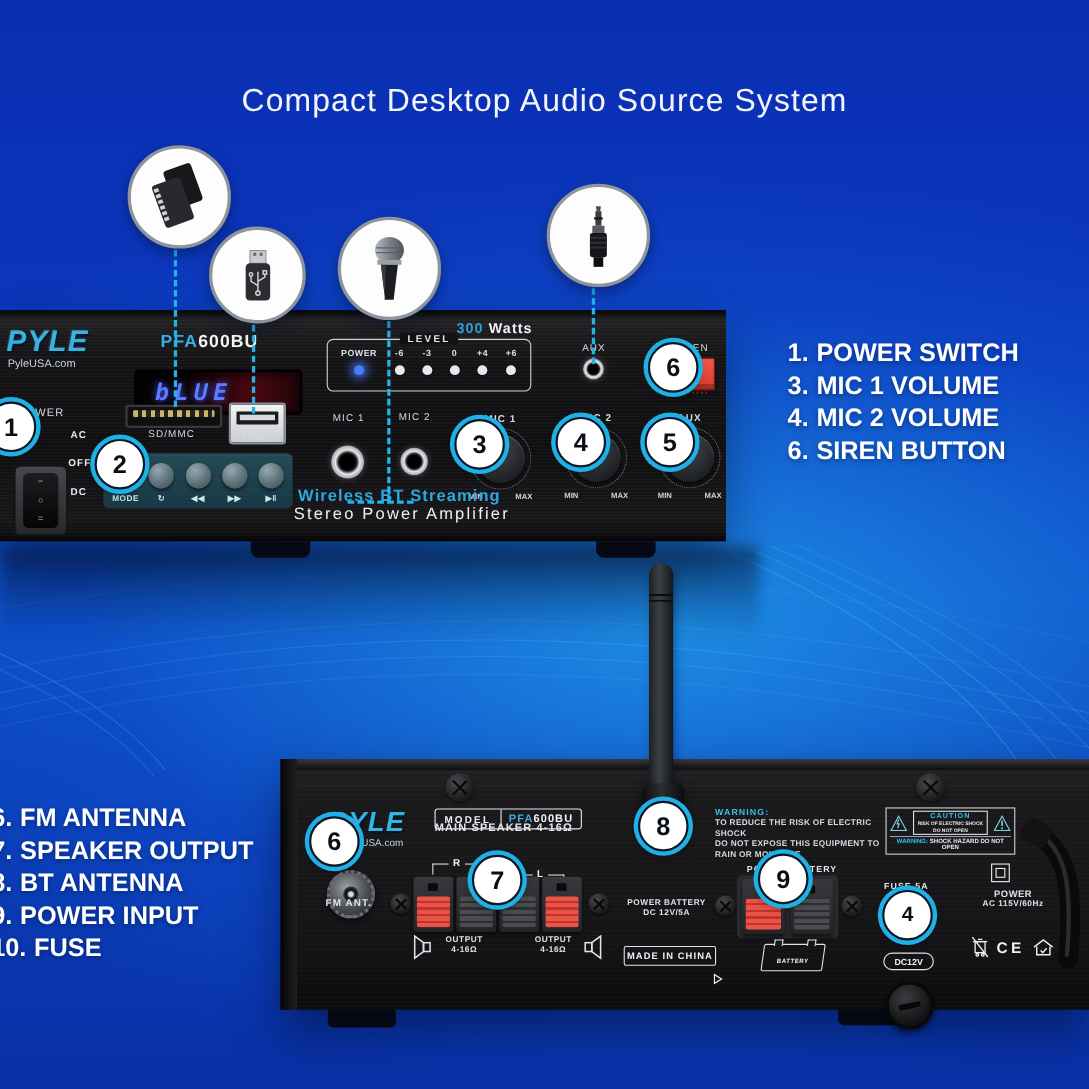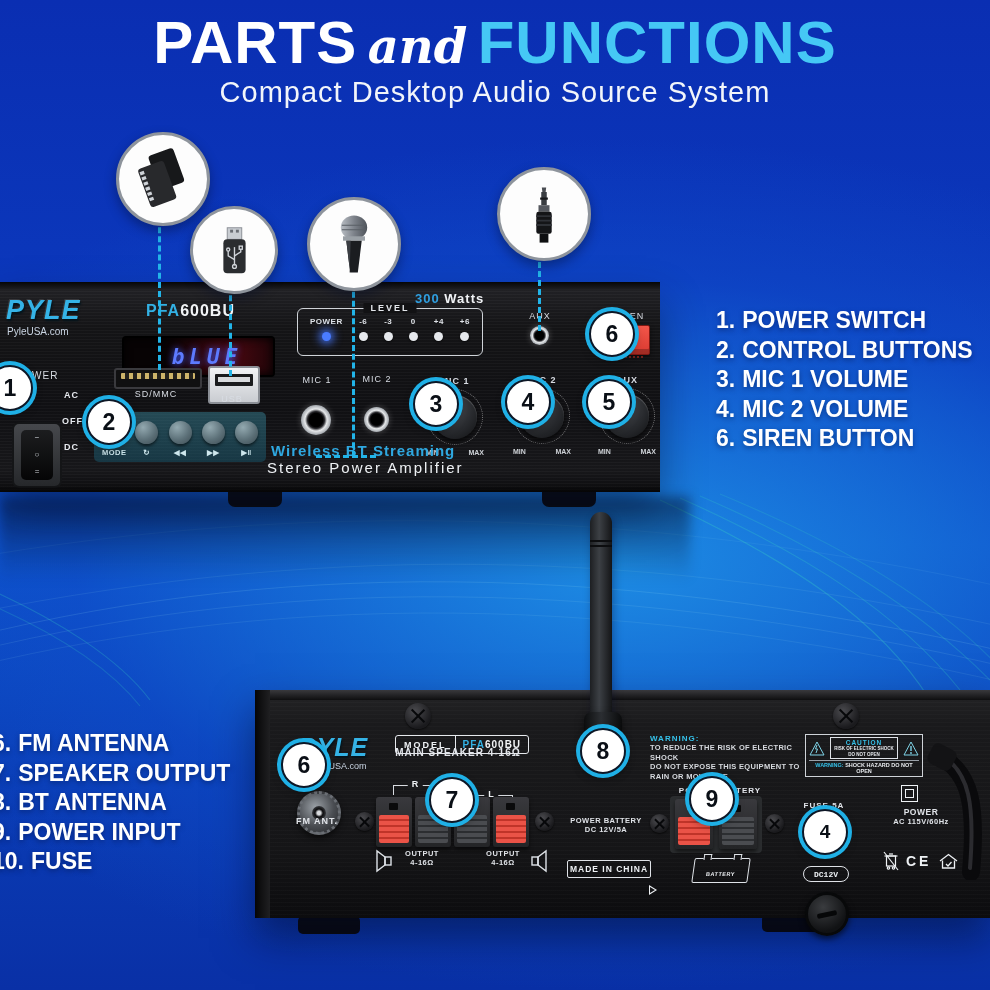--- a/index.html
+++ b/index.html
@@ -43,21 +43,21 @@
   .fp-bottom{position:absolute;left:0;bottom:0;width:100%;height:6px;background:linear-gradient(180deg,rgba(0,0,0,0),#050506);}
   .foot{position:absolute;height:15px;background:#0a0a0b;border-radius:0 0 7px 7px;z-index:1;}
   .brand{font-size:27px;font-weight:800;font-style:italic;color:#35b3e6;letter-spacing:1px;
     text-shadow:1px 2px 2px #03141c, -1px -1px 0 rgba(255,255,255,.12);}
   .brand-site{font-size:10px;color:#c9d4e2;}
   .model{font-size:16px;font-weight:800;letter-spacing:1px;}
   .model .pfx{color:#33b1e4;}
   .model .sfx{color:#f2f4f6;}
   .display{background:radial-gradient(circle at 72% 50%, rgba(130,12,26,.55), rgba(0,0,0,0) 62%),#070304;
     border:2px solid #000;border-radius:4px;box-shadow:inset 0 0 8px #000;
-    display:flex;align-items:center;justify-content:center;padding-left:17px;}
+    display:flex;align-items:center;justify-content:flex-start;padding-left:17px;}
   .display span{font-family:"DejaVu Sans Mono",monospace;font-style:italic;font-weight:700;font-size:21px;
     letter-spacing:5px;color:#5d7bff;text-shadow:0 0 7px #3e5cff;}
   .panel-label{color:#d8dce3;font-size:9px;letter-spacing:1px;text-align:center;}
   .sd-slot{background:#101011;border:2px solid #3a3a3e;border-radius:3px;overflow:hidden;}
   .sd-slot .pins{margin:3px 5px 0 5px;height:6px;background:repeating-linear-gradient(90deg,#cdb46a 0 4px,#23211c 4px 8px);border-radius:1px;}
   .usb-port{background:linear-gradient(180deg,#f2f3f5,#c9ccd1);border:2px solid #8b8f96;border-radius:3px;position:relative;}
   .usb-port .slot{position:absolute;left:5px;right:5px;top:6px;height:12px;background:#1a1b1d;border-radius:1px;}
   .usb-port .tongue{position:absolute;left:8px;right:8px;top:9px;height:5px;background:#d8dadd;}
   .rocker{background:linear-gradient(180deg,#46484c,#26282b);border:2px solid #141517;border-radius:7px;position:relative;}
   .rocker .in{position:absolute;left:7px;right:7px;top:6px;bottom:6px;background:linear-gradient(180deg,#1c1d1f,#050506);
@@ -182,25 +182,20 @@
     <g fill="none" stroke="#3cd6c4" stroke-width="1.2">
       <path d="M660,500 C 790,560 880,620 930,700" opacity="0.30"></path>
       <path d="M680,498 C 810,556 900,615 960,690" opacity="0.25"></path>
       <path d="M700,496 C 830,552 920,610 990,680" opacity="0.22"></path>
       <path d="M720,494 C 850,548 940,604 1000,668" opacity="0.18"></path>
       <path d="M-20,585 C 60,620 120,660 150,700" opacity="0.25"></path>
       <path d="M-20,600 C 55,632 110,668 140,706" opacity="0.20"></path>
     </g>
   </svg>
 
-  <div class="title">
-    <span class="t1">PARTS</span>
-    <span class="t-and">and</span>
-    <span class="t2">FUNCTIONS</span>
-  </div>
   <div class="subtitle">Compact Desktop Audio Source System</div>
 
   <div class="reflection"></div>
 
   <div class="dash-v" style="left:158px;top:218px;height:152px;"></div>
   <div class="dash-v" style="left:229px;top:286px;height:90px;"></div>
   <div class="dash-v" style="left:352px;top:283px;height:174px;"></div>
   <div class="dash-h" style="left:316px;top:455px;width:60px;"></div>
   <div class="dash-v" style="left:538px;top:253px;height:78px;"></div>
 
@@ -404,21 +399,20 @@
 
   <div class="co" style="left:-13px;top:365px;">1</div>
   <div class="co" style="left:86px;top:399px;">2</div>
   <div class="co" style="left:413px;top:381px;">3</div>
   <div class="co" style="left:505px;top:379px;">4</div>
   <div class="co" style="left:586px;top:379px;">5</div>
   <div class="co" style="left:589px;top:311px;">6</div>
 
   <ul class="pf-list" style="left:716px;top:306px;">
     <li><span class="n">1.</span><span>POWER SWITCH</span></li>
-    <li><span class="n">2.</span><span>CONTROL BUTTONS</span></li>
     <li><span class="n">3.</span><span>MIC 1 VOLUME</span></li>
     <li><span class="n">4.</span><span>MIC 2 VOLUME</span></li>
     <li><span class="n">6.</span><span>SIREN BUTTON</span></li>
   </ul>
 
   <div class="ant-rod"></div>
 
   <section class="rear-panel">
     <div class="rp-roof"></div>
     <div class="rp-side"></div>
@@ -544,21 +538,21 @@
 
     <div class="abs bat-wrap" style="left:438px;top:168px;width:56px;">
       <div class="bat-box">
         <div class="bat-t" style="left:8px;"></div><div class="bat-t" style="right:8px;"></div>
         <span>BATTERY</span>
       </div>
     </div>
 
     <div class="abs rp-label" style="left:545px;top:111px;width:48px;font-size:8px;">FUSE 5A</div>
     <div class="abs fuse" style="left:550px;top:128px;width:38px;height:38px;"></div>
-    <div class="abs mini-badge" style="left:548px;top:176px;width:44px;height:14px;border-radius:8px;font-size:8px;font-family:Liberation Mono, monospace;">DC12V</div>
+    <div class="abs mini-badge" style="left:548px;top:176px;width:44px;height:14px;border-radius:8px;font-size:8px;">DC12V</div>
 
     <div class="abs class2" style="left:646px;top:95px;">
         <div></div>
       </div>
     <div class="abs" style="left:628px;top:118px;width:76px;text-align:center;">
       <div class="out-label" style="font-size:8.5px;">POWER</div>
       <div class="out-label">AC 115V/60Hz</div>
     </div>
 
     <div class="abs mini-badge" style="left:312px;top:170px;width:82px;height:16px;font-size:8.5px;letter-spacing:1px;">MADE IN CHINA</div>

